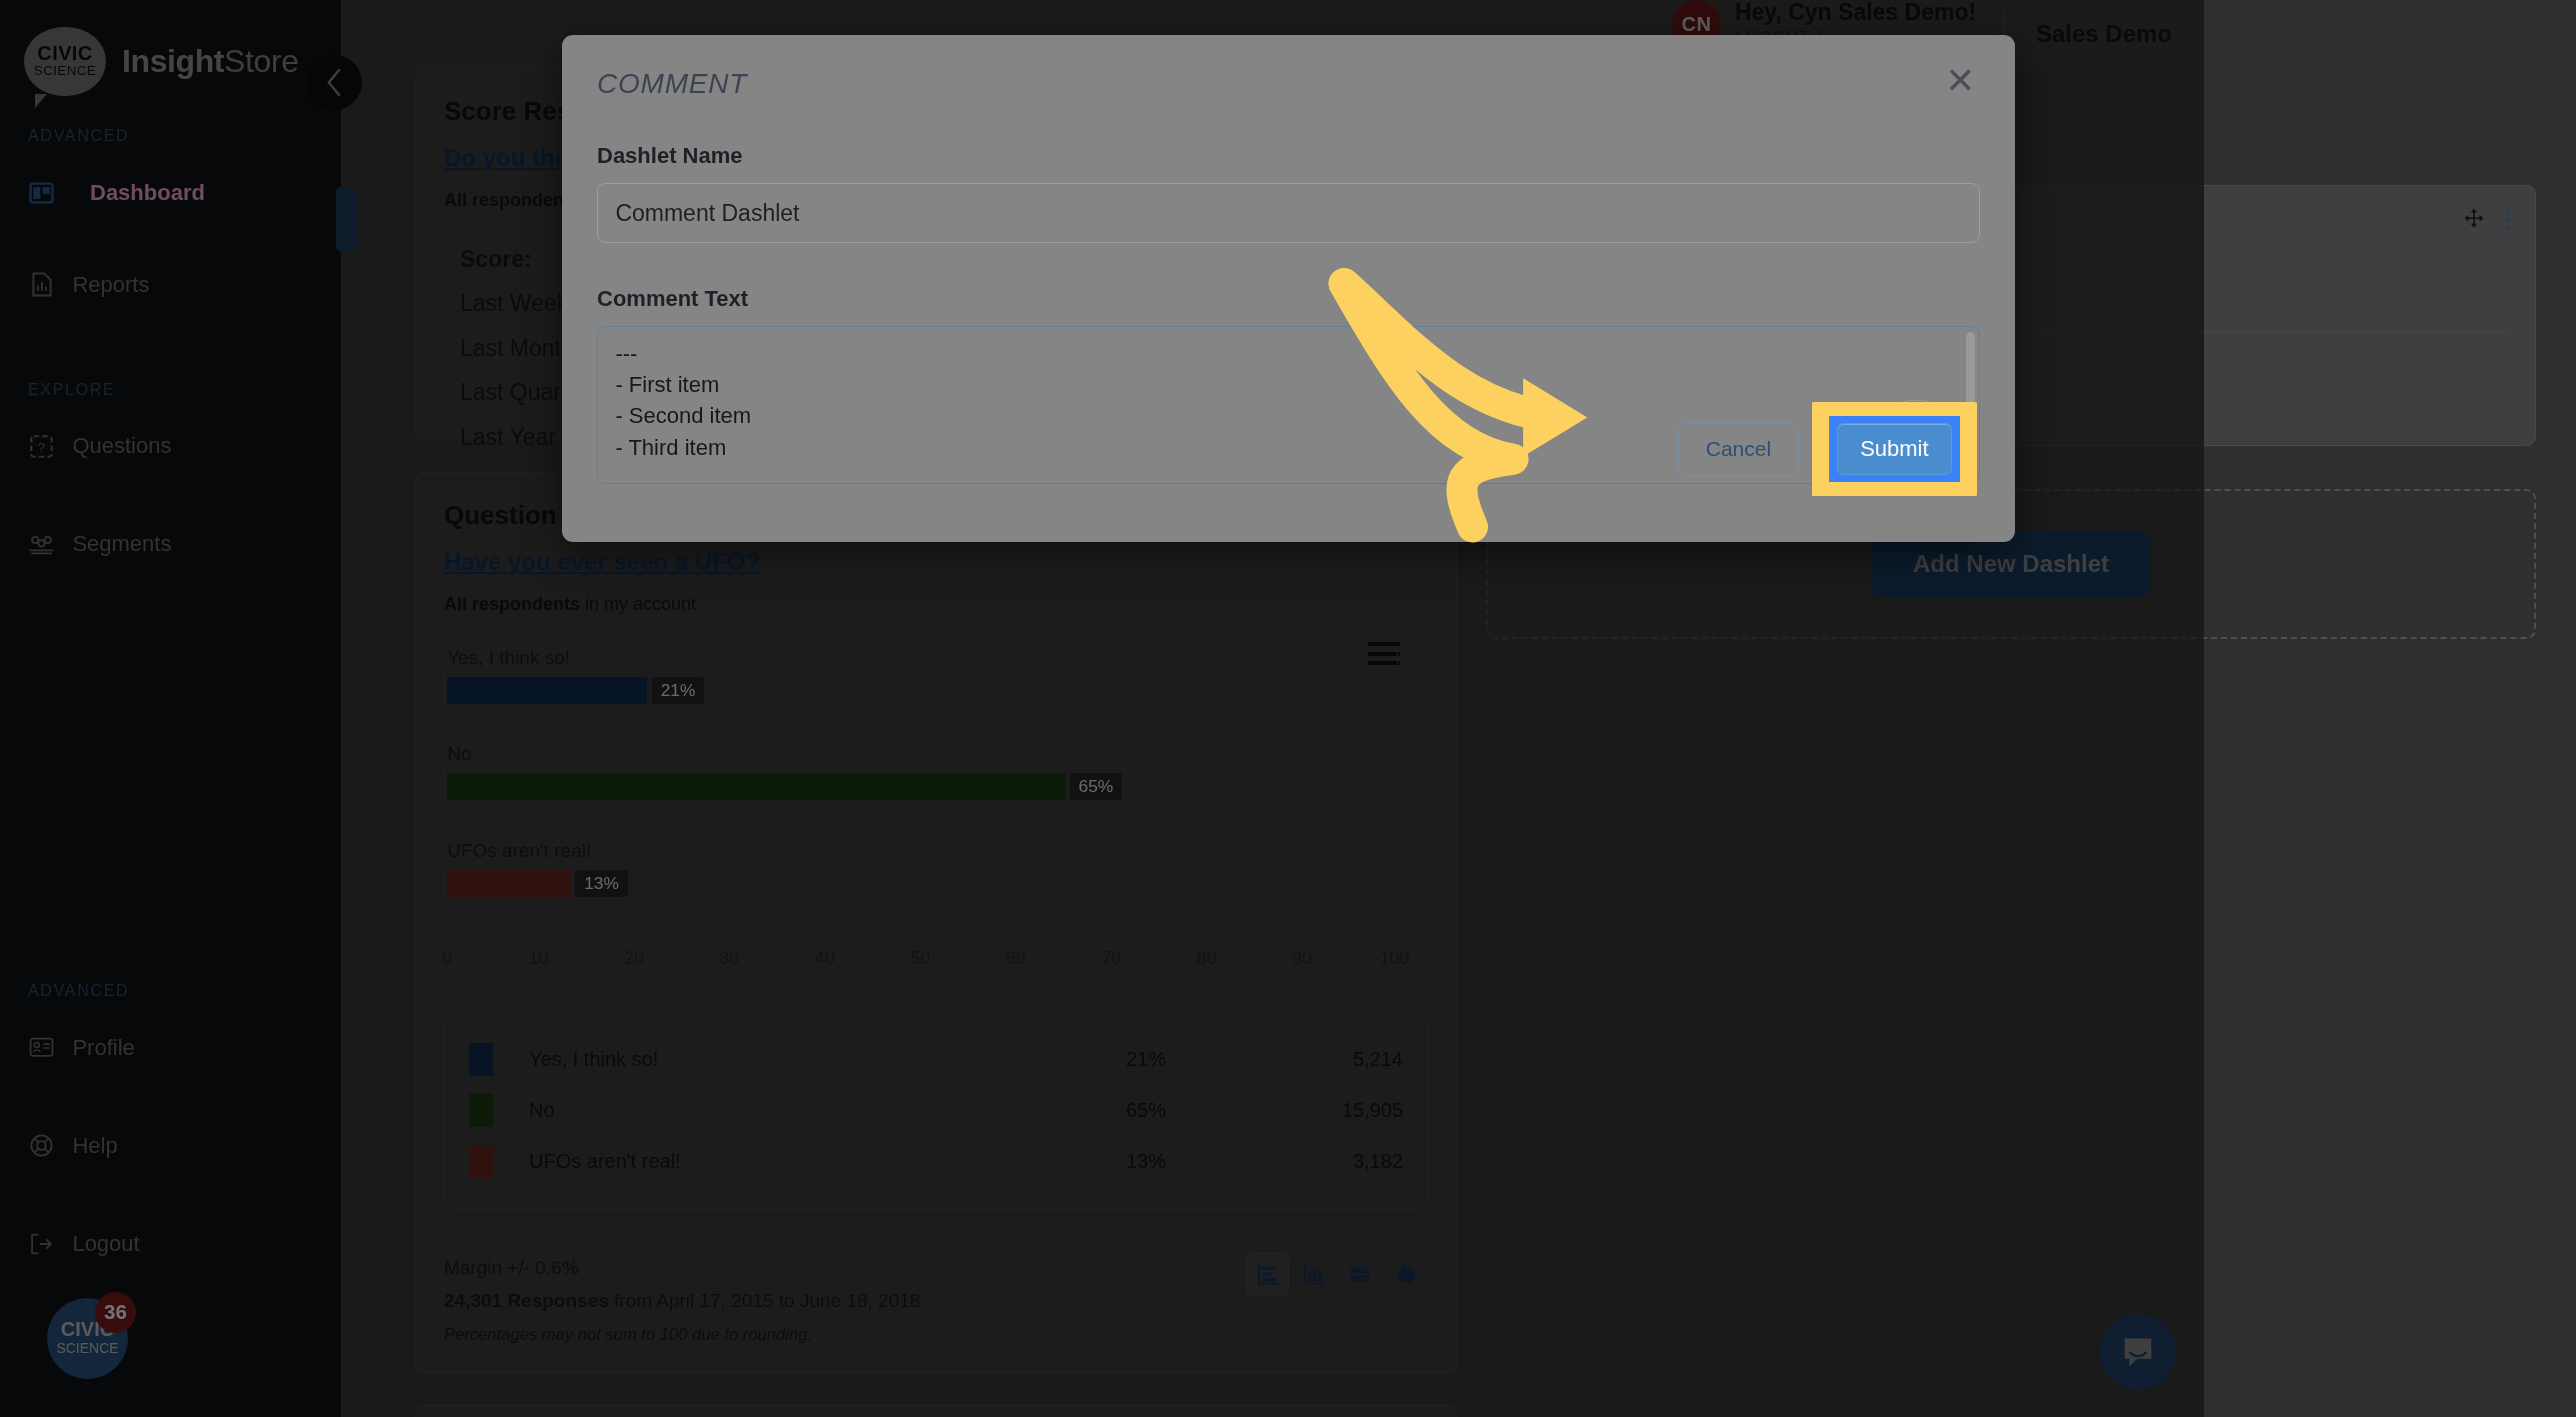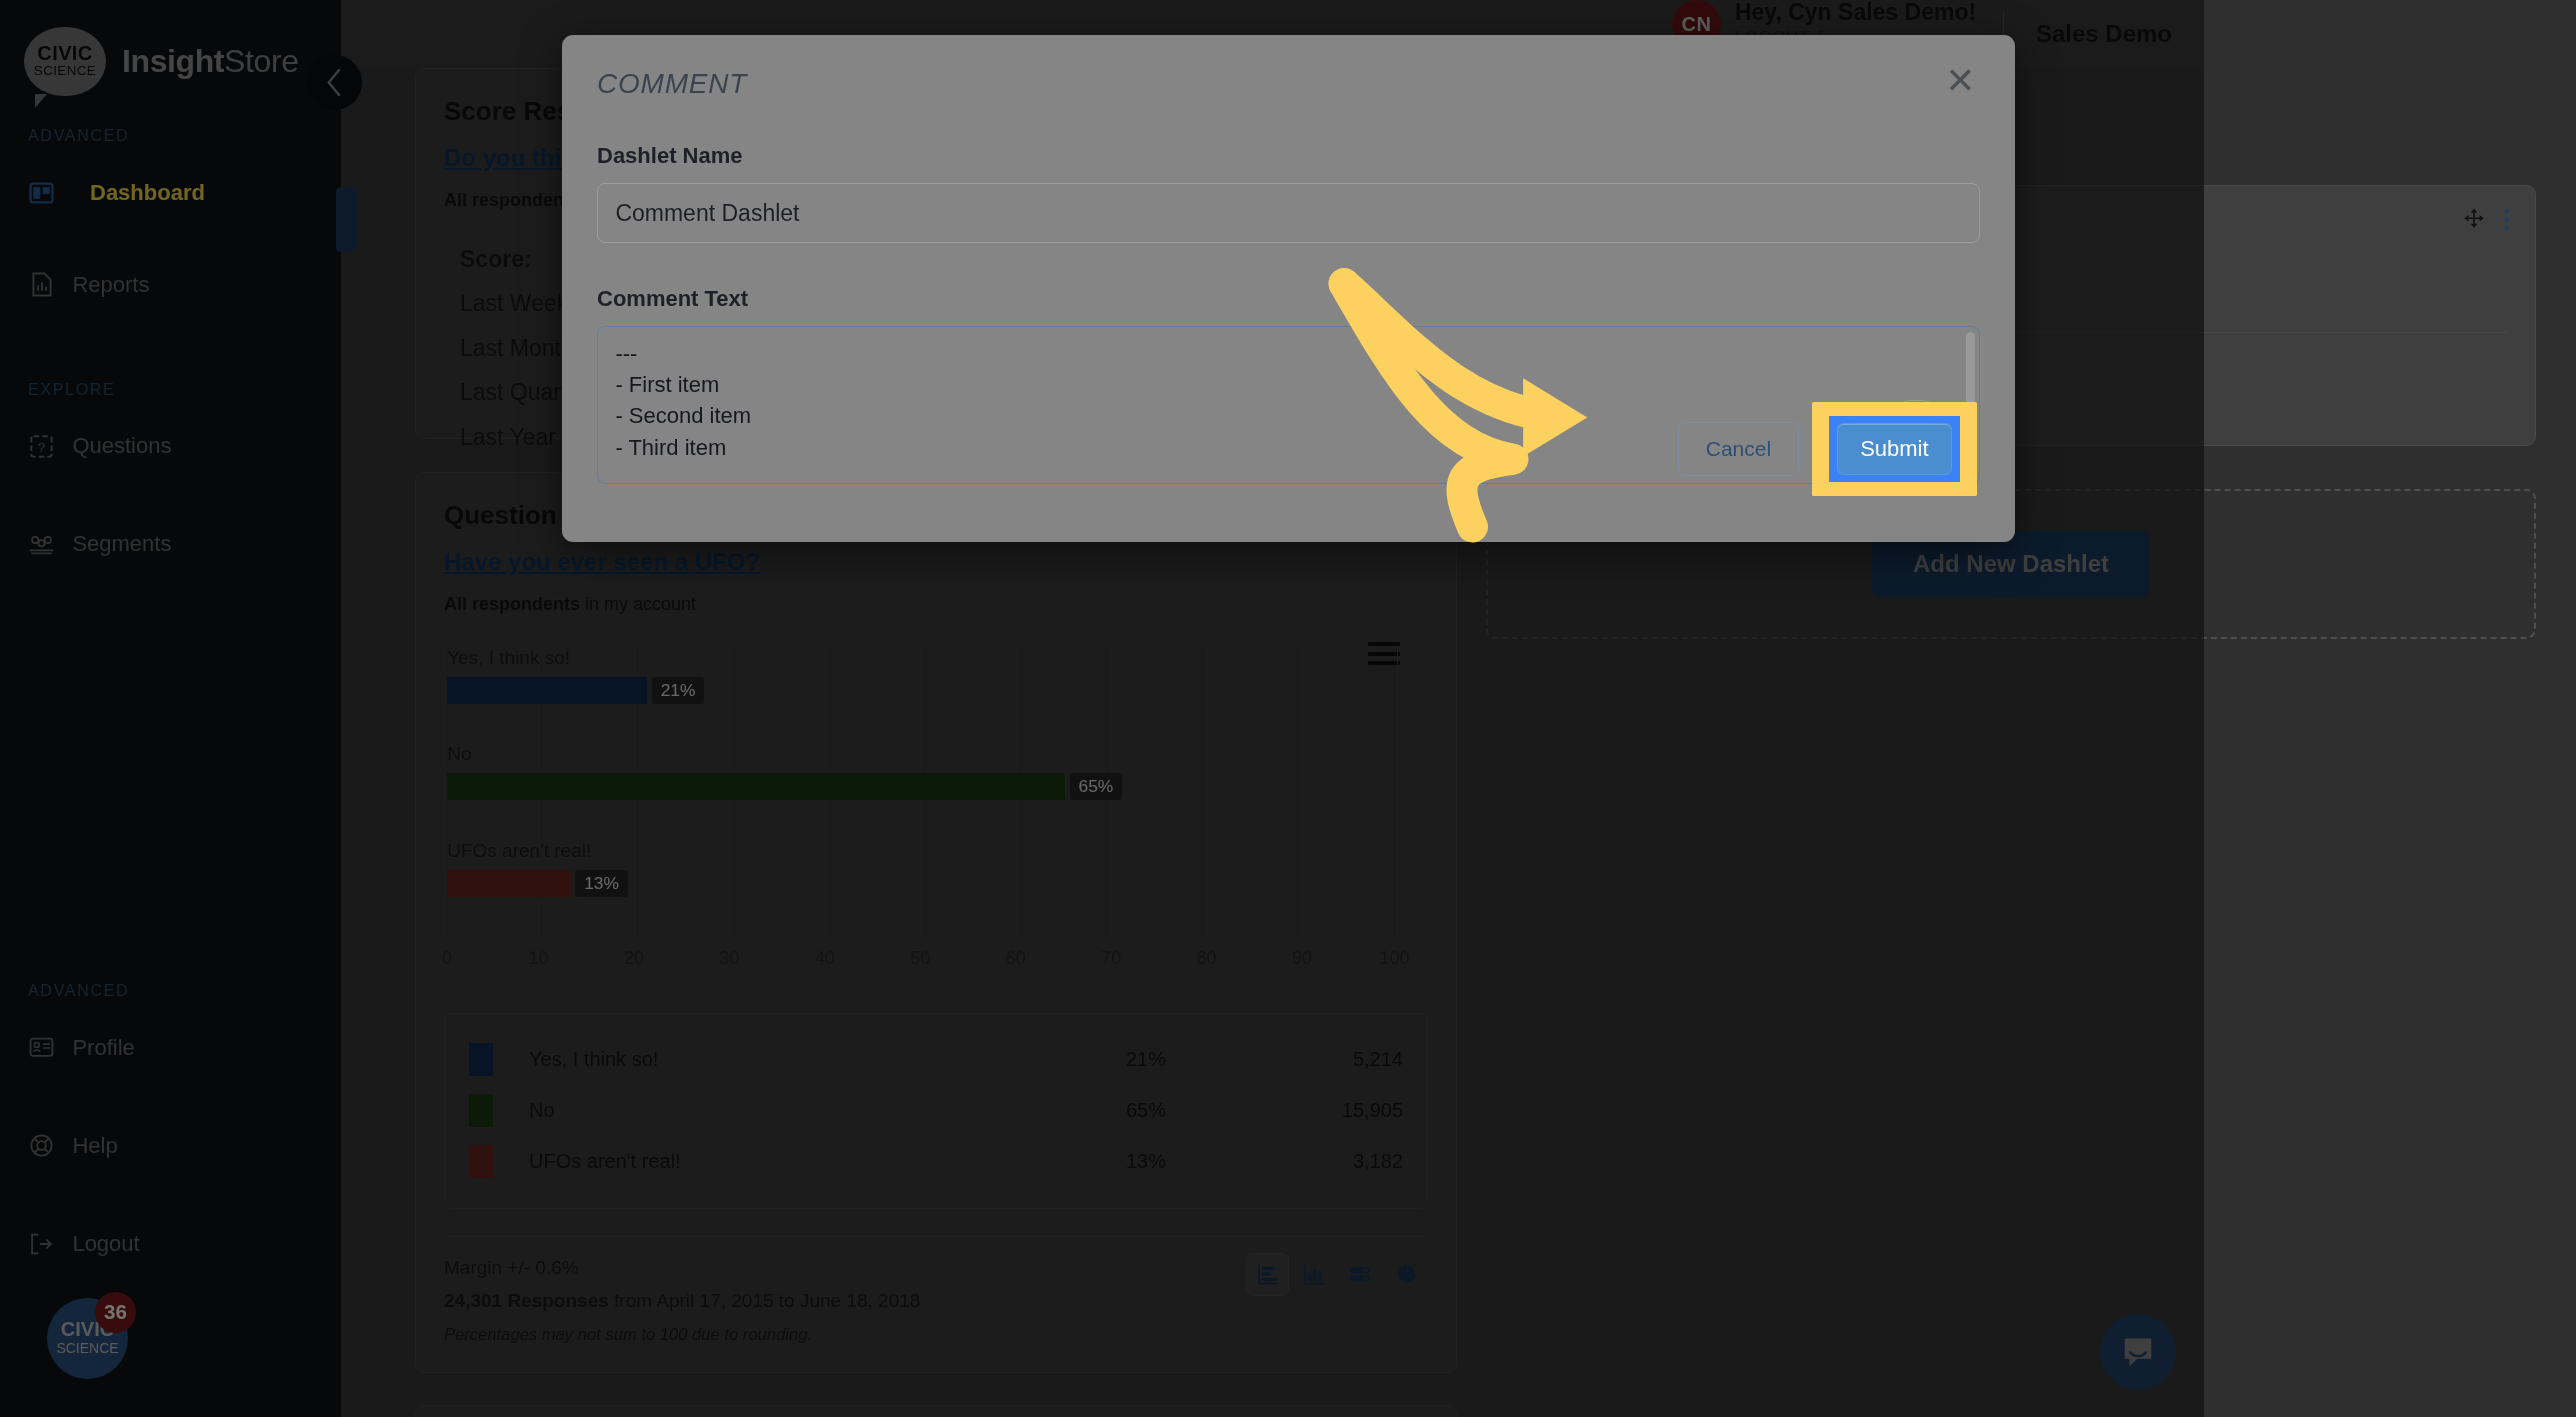--- a/index.html
+++ b/index.html
@@ -51,21 +51,21 @@
   .nav-head {
     font-size: 16px; letter-spacing: 1.7px; color: #2f5170;
     padding: 0 0 0 28px; margin-bottom: 20.5px; font-weight: 400;
   }
   .nav-item {
     display: flex; align-items: center; gap: 17.4px; height: 54px;
     padding-left: 28px; color: #6f6f6f; font-size: 22px; cursor: pointer;
     position: relative;
   }
   .nav-item .ico { width: 27px; height: 27px; display: flex; align-items: center; justify-content: center; flex: 0 0 27px; }
-  .nav-item.active { color: #fde047; font-weight: 700; gap: 35px; }
+  .nav-item.active { color: #f9a8d4; font-weight: 700; gap: 35px; }
   .nav-item.active .ico svg { stroke: #2d5f9e; fill: none; }
   .nav-spacer-a { height: 38px; }
   .nav-spacer-b { height: 44px; }
 
   
   .active-tab {
     position: absolute; left: 336px; top: 187px; width: 20.5px; height: 65px;
     background: #1d3c60; border-radius: 4.7px; z-index: 11;
   }
 

